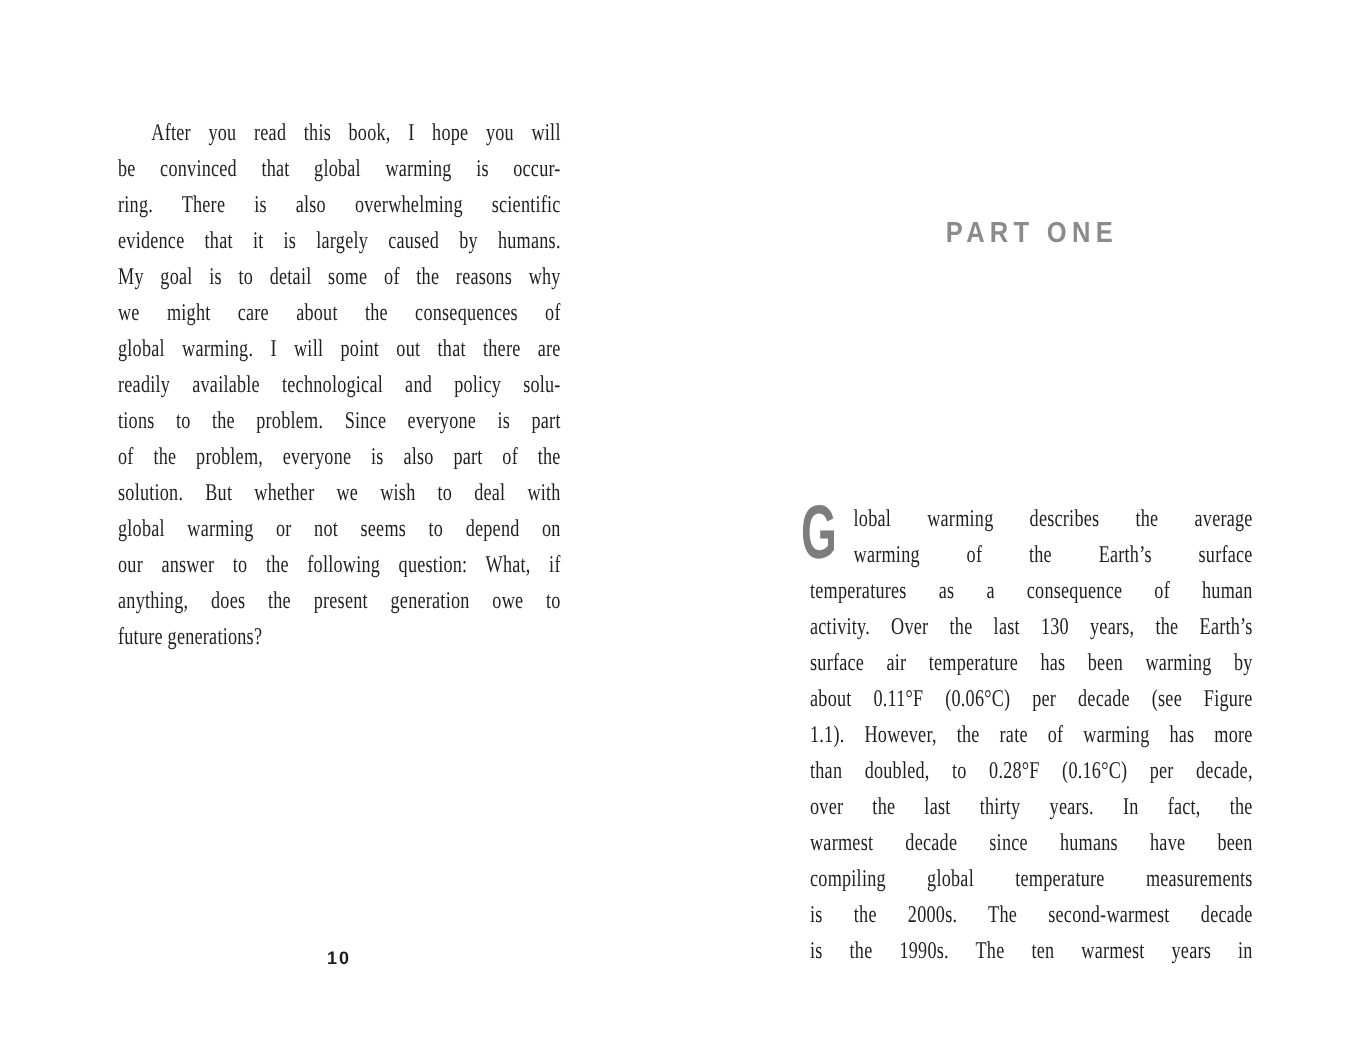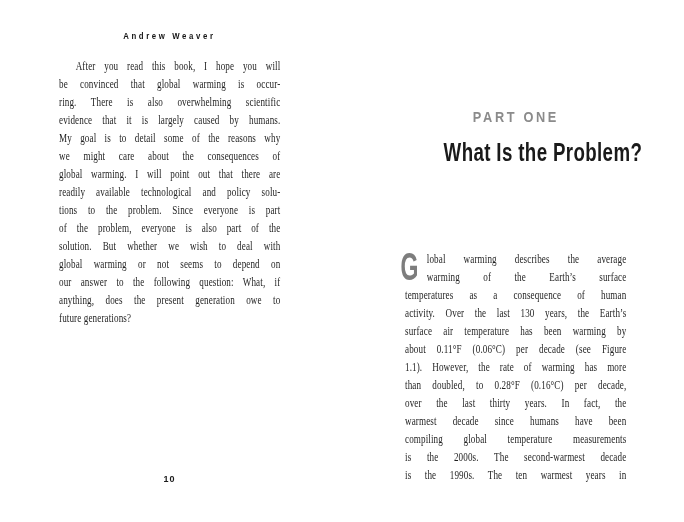--- a/index.html
+++ b/index.html
@@ -143,23 +143,20 @@
     transform-origin: 0 0;
   }
 </style>
 </head>
 <body>
 
 <div class="spread">
 
   <section class="page page-left">
 
-    <header class="running-head">
-      <span class="cond">Andrew Weaver</span>
-    </header>
 
     <div class="body-block body-left">
       <div class="jline indent">After you read this book, I hope you will</div>
       <div class="jline">be convinced that global warming is occur-</div>
       <div class="jline">ring. There is also overwhelming scientific</div>
       <div class="jline">evidence that it is largely caused by humans.</div>
       <div class="jline">My goal is to detail some of the reasons why</div>
       <div class="jline">we might care about the consequences of</div>
       <div class="jline">global warming. I will point out that there are</div>
       <div class="jline">readily available technological and policy solu-</div>
@@ -174,23 +171,20 @@
 
     <div class="folio folio-left">10</div>
   </section>
 
   <section class="page page-right">
 
     <div class="part-label">
       <span class="cond" id="part-label-text" style="color: rgb(139, 139, 139);">PART ONE</span>
     </div>
 
-    <h1 class="chapter-title">
-      <span class="cond">What Is the Problem?</span>
-    </h1>
 
     <div class="body-block body-right">
       <span class="dropcap" id="drop-cap" style="color: rgb(125, 125, 125);">G</span>
       <div class="jline">lobal warming describes the average</div>
       <div class="jline">warming of the Earth’s surface</div>
       <div class="jline">temperatures as a consequence of human</div>
       <div class="jline">activity. Over the last 130 years, the Earth’s</div>
       <div class="jline">surface air temperature has been warming by</div>
       <div class="jline">about 0.11°F (0.06°C) per decade (see Figure</div>
       <div class="jline">1.1). However, the rate of warming has more</div>

